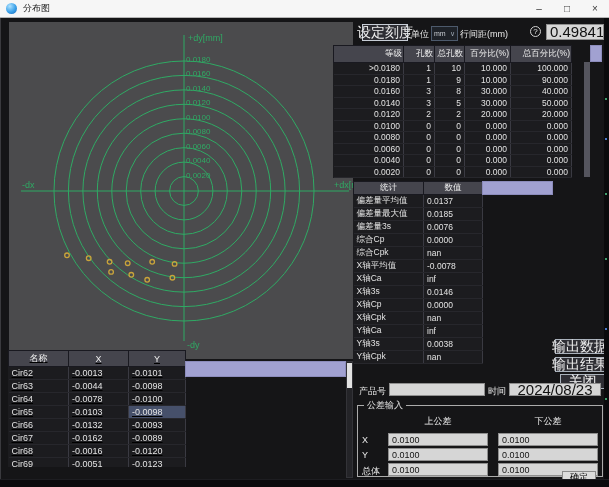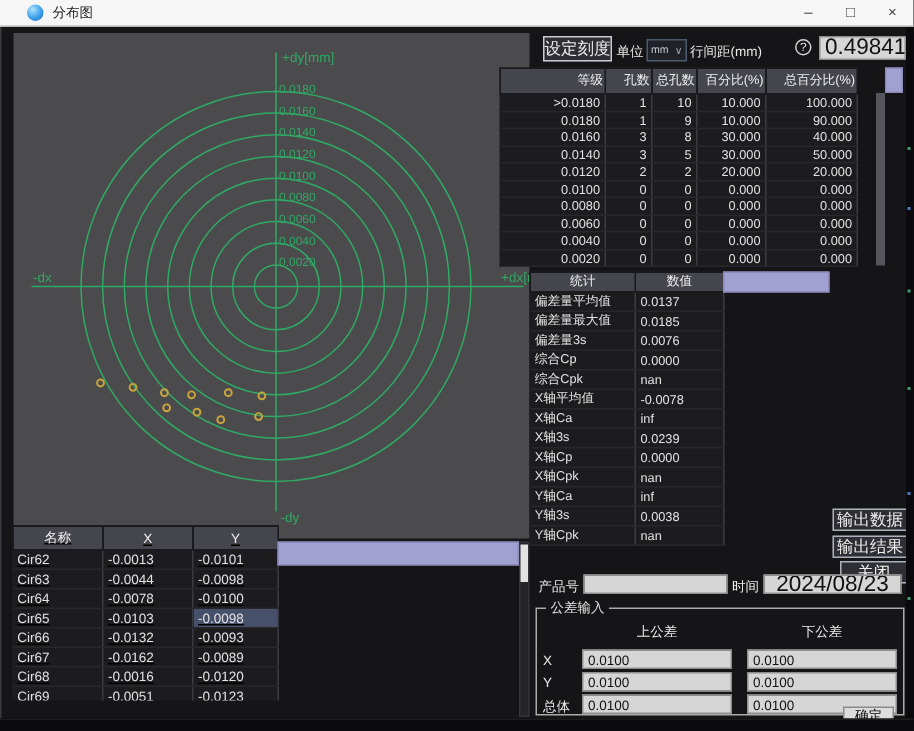--- a/index.html
+++ b/index.html
@@ -1,37 +1,37 @@
 <!DOCTYPE html>
 <html><head>
 <meta charset="utf-8">
 <style>
   *{margin:0;padding:0;box-sizing:border-box;}
   html,body{width:609px;height:487px;}
   body{position:relative;background:#0a0a0c;font-family:"Liberation Sans","DejaVu Sans",sans-serif;overflow:hidden;}
 
   
-  .titlebar{position:absolute;left:0;top:0;width:609px;height:18px;background:#f6f6f6;border-bottom:1px solid #b5b5b5;display:flex;align-items:center;padding-left:12px;}
+  .titlebar{position:absolute;left:0;top:0;width:609px;height:18px;background:#f6f6f6;border-bottom:1px solid #b5b5b5;display:flex;align-items:center;}
   .app-icon{width:11px;height:11px;border-radius:50%;margin-left:6px;background:radial-gradient(circle at 35% 30%, #aee2ff 0%, #3aa0e8 55%, #1565b8 100%);}
   .title{font-size:9px;color:#1a1a1a;margin-left:6px;}
   .win-btns{margin-left:auto;display:flex;height:18px;}
   .wbtn{width:28px;height:18px;display:flex;align-items:center;justify-content:center;font-size:10px;color:#3c3c3c;cursor:default;}
 
   
   .content{position:absolute;left:0;top:18px;width:604px;height:461px;background:#151517;border-left:1px solid #3a3a3e;}
 
   
   .chart-panel{position:absolute;left:8px;top:4px;width:344px;height:337px;background:#4b4b4d;overflow:hidden;}
   svg text{font-family:"Liberation Sans","DejaVu Sans",sans-serif;}
   .rl{font-size:8px;}
   .al{font-size:9px;}
 
   
   .lbl{position:absolute;color:#e8e8e8;font-size:9px;white-space:nowrap;}
-  .btn{position:absolute;background:#2e2e34;border:1px solid #aab2bc;color:#efefef;font-size:11px;display:flex;align-items:center;justify-content:center;white-space:nowrap;font-family:inherit;}
+  .btn{position:absolute;background:#2e2e34;border:1px solid #aab2bc;color:#efefef;font-size:14px;display:flex;align-items:center;justify-content:center;white-space:nowrap;font-family:inherit;}
   .set-scale{left:361px;top:6px;width:46px;height:17px;border-color:#c7cdd6;}
   .unit-lbl{left:410px;top:10px;}
   .select{position:absolute;left:430px;top:8px;width:27px;height:15px;background:#1e2228;border:1px solid #4d5a6c;color:#c8ccd2;font-size:7px;display:flex;align-items:center;padding:0 2px;}
   .select .chev{margin-left:auto;font-size:7px;color:#9aa4b0;}
   .spacing-lbl{left:459px;top:10px;}
   .help{position:absolute;left:529px;top:8px;width:11px;height:11px;border:1px solid #d2d2d2;border-radius:50%;color:#e4e4e4;font-size:8px;display:flex;align-items:center;justify-content:center;}
   .input{position:absolute;background:#d6d6d6;border:1px solid #8f8f8f;color:#111;font-size:15px;line-height:12px;padding:0 3px;white-space:nowrap;overflow:hidden;text-align:center;}
   .spacing-val{left:545px;top:6px;width:58px;height:16px;line-height:14px;}
 
   
@@ -275,21 +275,21 @@
         <tr>
           <td>X轴平均值</td>
           <td>-0.0078</td>
         </tr>
         <tr>
           <td>X轴Ca</td>
           <td>inf</td>
         </tr>
         <tr>
           <td>X轴3s</td>
-          <td>0.0239</td>
+          <td>0.0146</td>
         </tr>
         <tr>
           <td>X轴Cp</td>
           <td>0.0000</td>
         </tr>
         <tr>
           <td>X轴Cpk</td>
           <td>nan</td>
         </tr>
         <tr>

